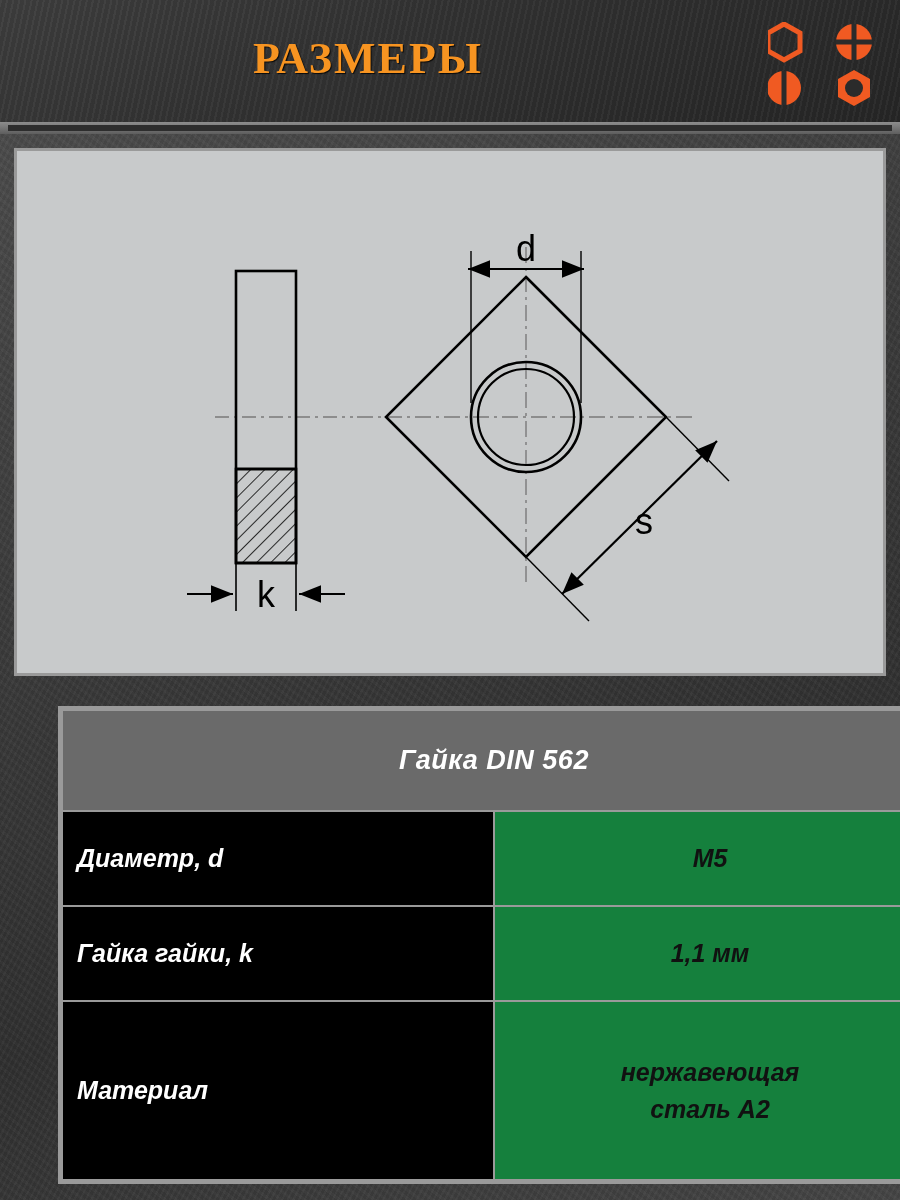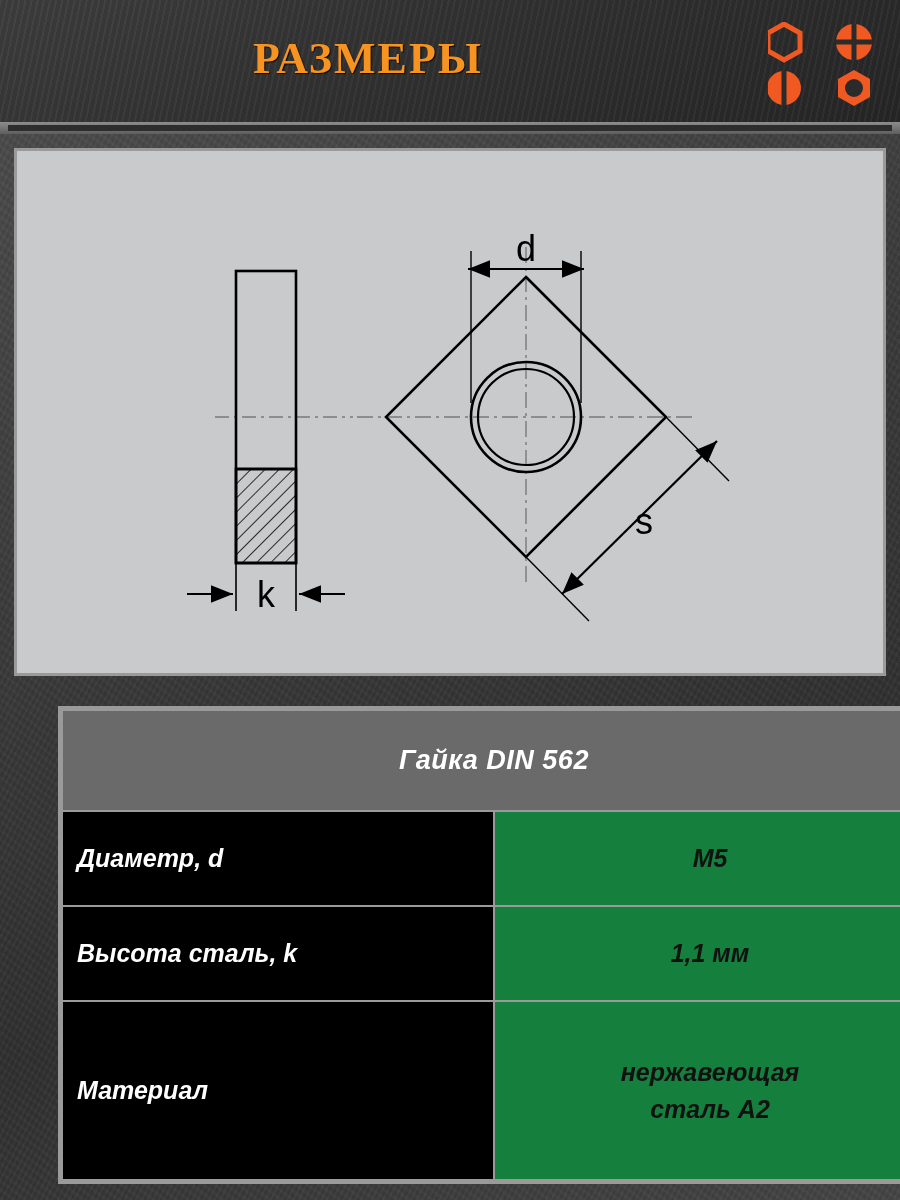--- a/index.html
+++ b/index.html
@@ -239,21 +239,21 @@
   <table class="spec">
     <tbody>
       <tr>
         <th class="spec-title" colspan="2">Гайка DIN 562</th>
       </tr>
       <tr class="row-h">
         <td class="lbl">Диаметр, d</td>
         <td class="val">M5</td>
       </tr>
       <tr class="row-h">
-        <td class="lbl">Высота сталь, k</td>
+        <td class="lbl">Гайка гайки, k</td>
         <td class="val">1,1 мм</td>
       </tr>
       <tr class="row-h-tall">
         <td class="lbl">Материал</td>
         <td class="val val-multiline">
           <div>нержавеющая</div>
           <div>сталь А2</div>
         </td>
       </tr>
     </tbody>

